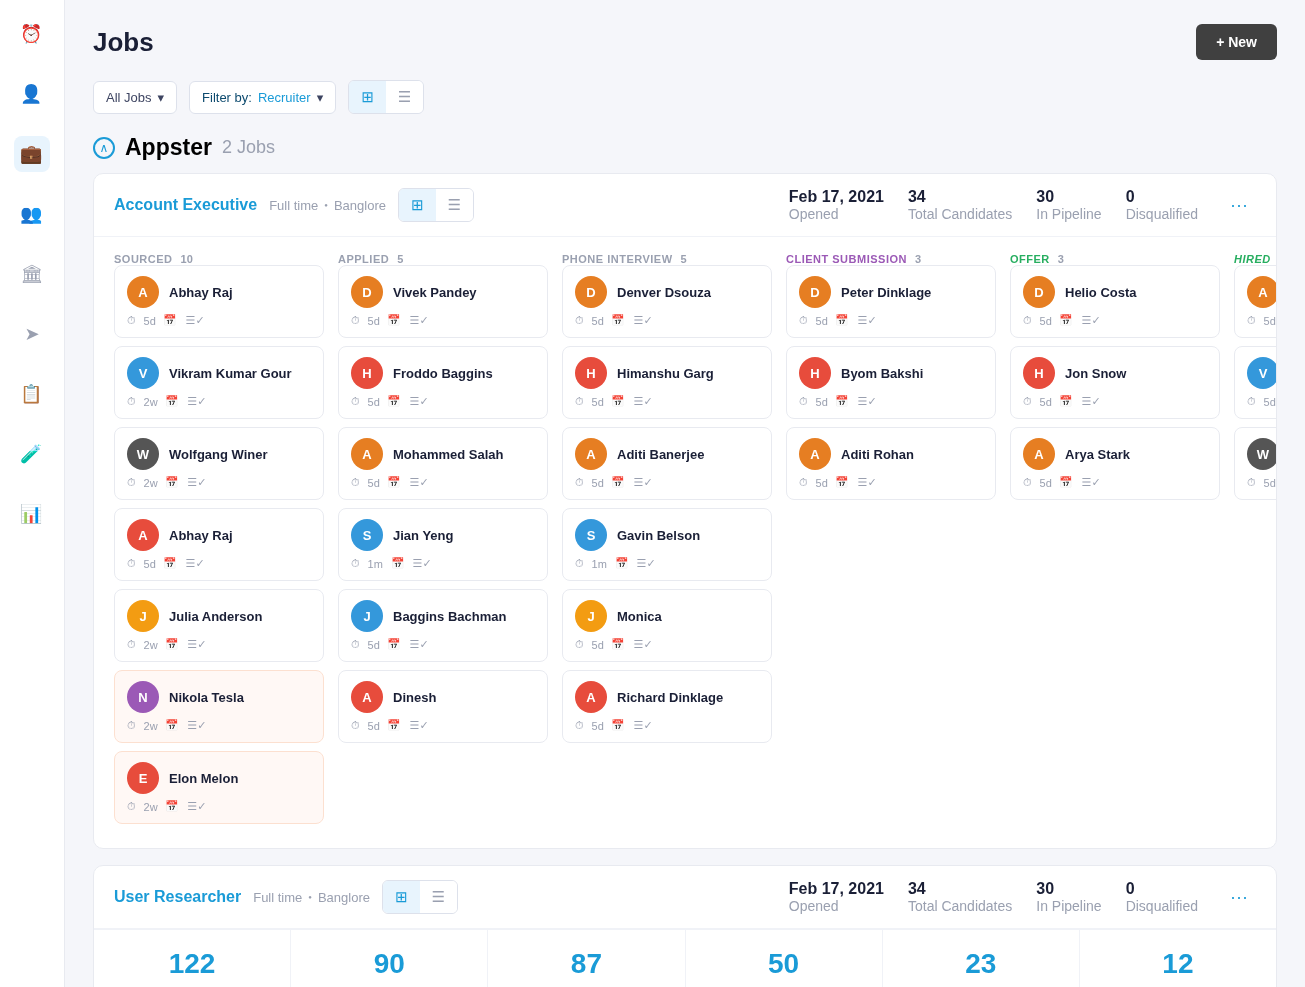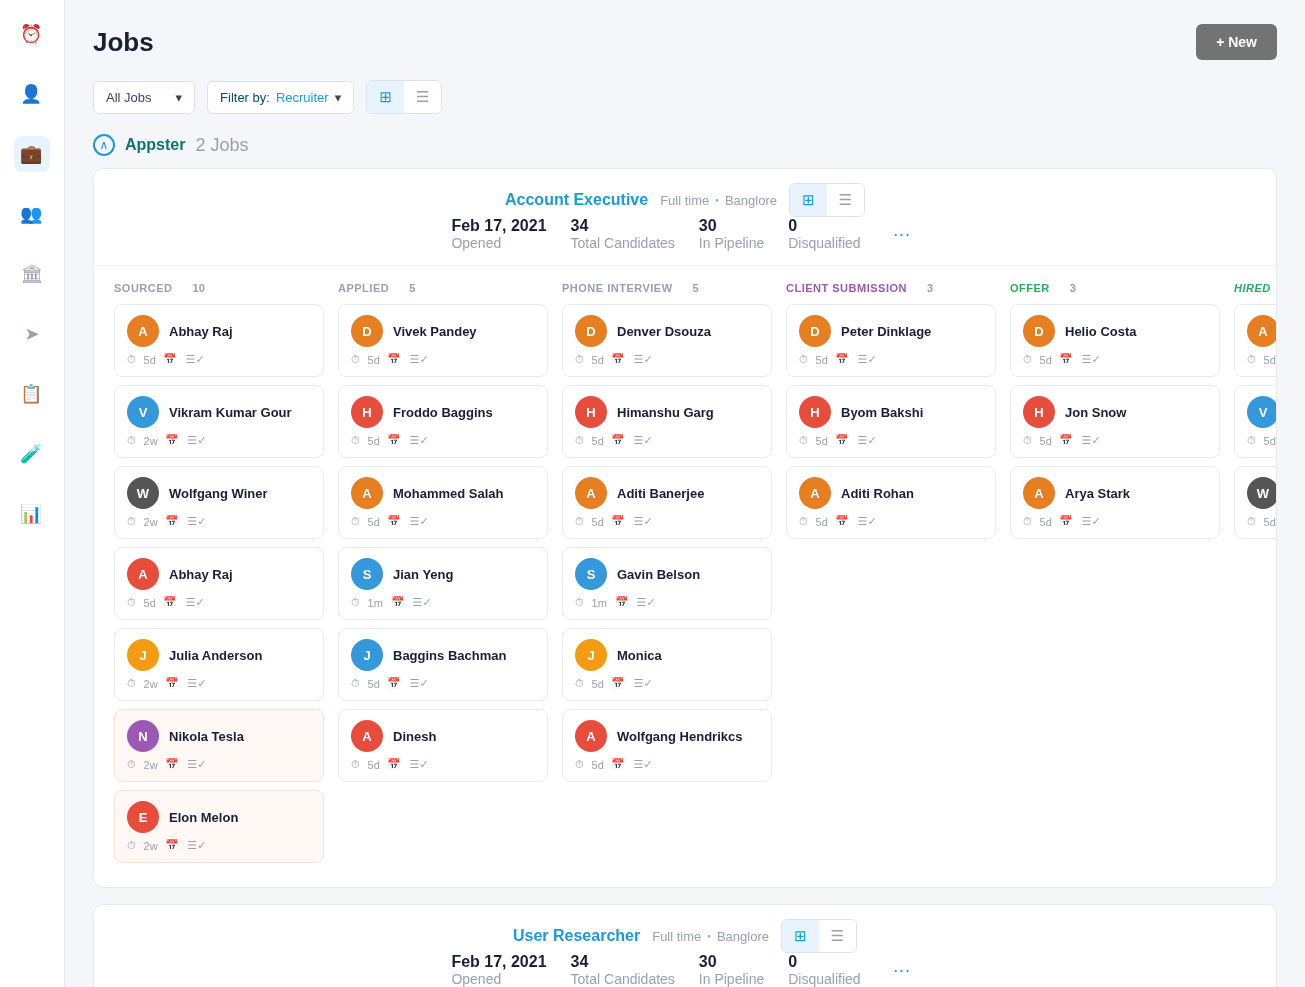--- a/index.html
+++ b/index.html
@@ -46,41 +46,41 @@
       align-items: center;
       justify-content: space-between;
       margin-bottom: 20px;
     }
     .page-title {
       font-size: 26px;
       font-weight: 700;
       color: #1a1f36;
     }
     .new-btn {
-      background: #737373;
+      background: #404040;
       color: #fff;
       border: none;
       border-radius: 6px;
       padding: 10px 20px;
       font-size: 14px;
       font-weight: 600;
       cursor: pointer;
     }
 
     
     .toolbar {
       display: flex;
       align-items: center;
       gap: 12px;
       margin-bottom: 20px;
     }
     .filter-dropdown {
       display: flex;
       align-items: center;
-      gap: 24px;
+      gap: 6px;
       border: 1px solid #dde1eb;
       border-radius: 6px;
       padding: 8px 12px;
       font-size: 13px;
       color: #3d4461;
       background: #fff;
       cursor: pointer;
     }
     .search-input {
       border: 1px solid #dde1eb;
@@ -139,44 +139,43 @@
       border-radius: 50%;
       border: 2px solid #1a9bd7;
       display: flex;
       align-items: center;
       justify-content: center;
       color: #1a9bd7;
       font-size: 12px;
       cursor: pointer;
     }
     .company-name {
-      font-size: 16px;
+      font-size: 23px;
       font-weight: 700;
-      color: #0f766e;
+      color: #000000;
     }
     .company-jobs-count {
       font-size: 18px;
       color: #9aa0b0;
     }
 
     
     .job-card {
       background: #fff;
       border-radius: 10px;
       border: 1px solid #e8eaf0;
       margin-bottom: 16px;
       overflow: hidden;
     }
     .job-card-header {
       display: flex;
       align-items: center;
       justify-content: space-between;
       padding: 14px 20px;
       border-bottom: 1px solid #f0f2f7;
-      flex-direction: column;
     }
     .job-title-section {
       display: flex;
       align-items: center;
       gap: 12px;
     }
     .job-title {
       font-size: 16px;
       font-weight: 700;
       color: #1a9bd7;
@@ -226,22 +225,21 @@
       padding: 16px 20px;
     }
     .kanban-col {
       min-width: 210px;
       flex-shrink: 0;
       margin-right: 14px;
     }
     .kanban-col-header {
       display: flex;
       align-items: center;
-      gap: 20px;
-      margin-bottom: 10px;
+      gap: 8px;
     }
     .col-label {
       font-size: 11px;
       font-weight: 700;
       color: #9aa0b0;
       letter-spacing: 0.5px;
     }
     .col-count {
       font-size: 11px;
       font-weight: 700;
@@ -638,21 +636,21 @@
             <div class="card-meta">
               <span>⏱</span>
                 <span>5d</span>
               <span>📅</span>
               <span>☰✓</span>
             </div>
           </div>
           <div class="kanban-card">
             <div class="kanban-card-top">
               <div class="avatar" style="background:#e74c3c">A</div>
-              <span class="candidate-name">Wolfgang Hendrikcs</span>
+              <span class="candidate-name">Richard Dinklage</span>
             </div>
             <div class="card-meta">
               <span>⏱</span>
                 <span>5d</span>
               <span>📅</span>
               <span>☰✓</span>
             </div>
           </div>
         </div>
 

